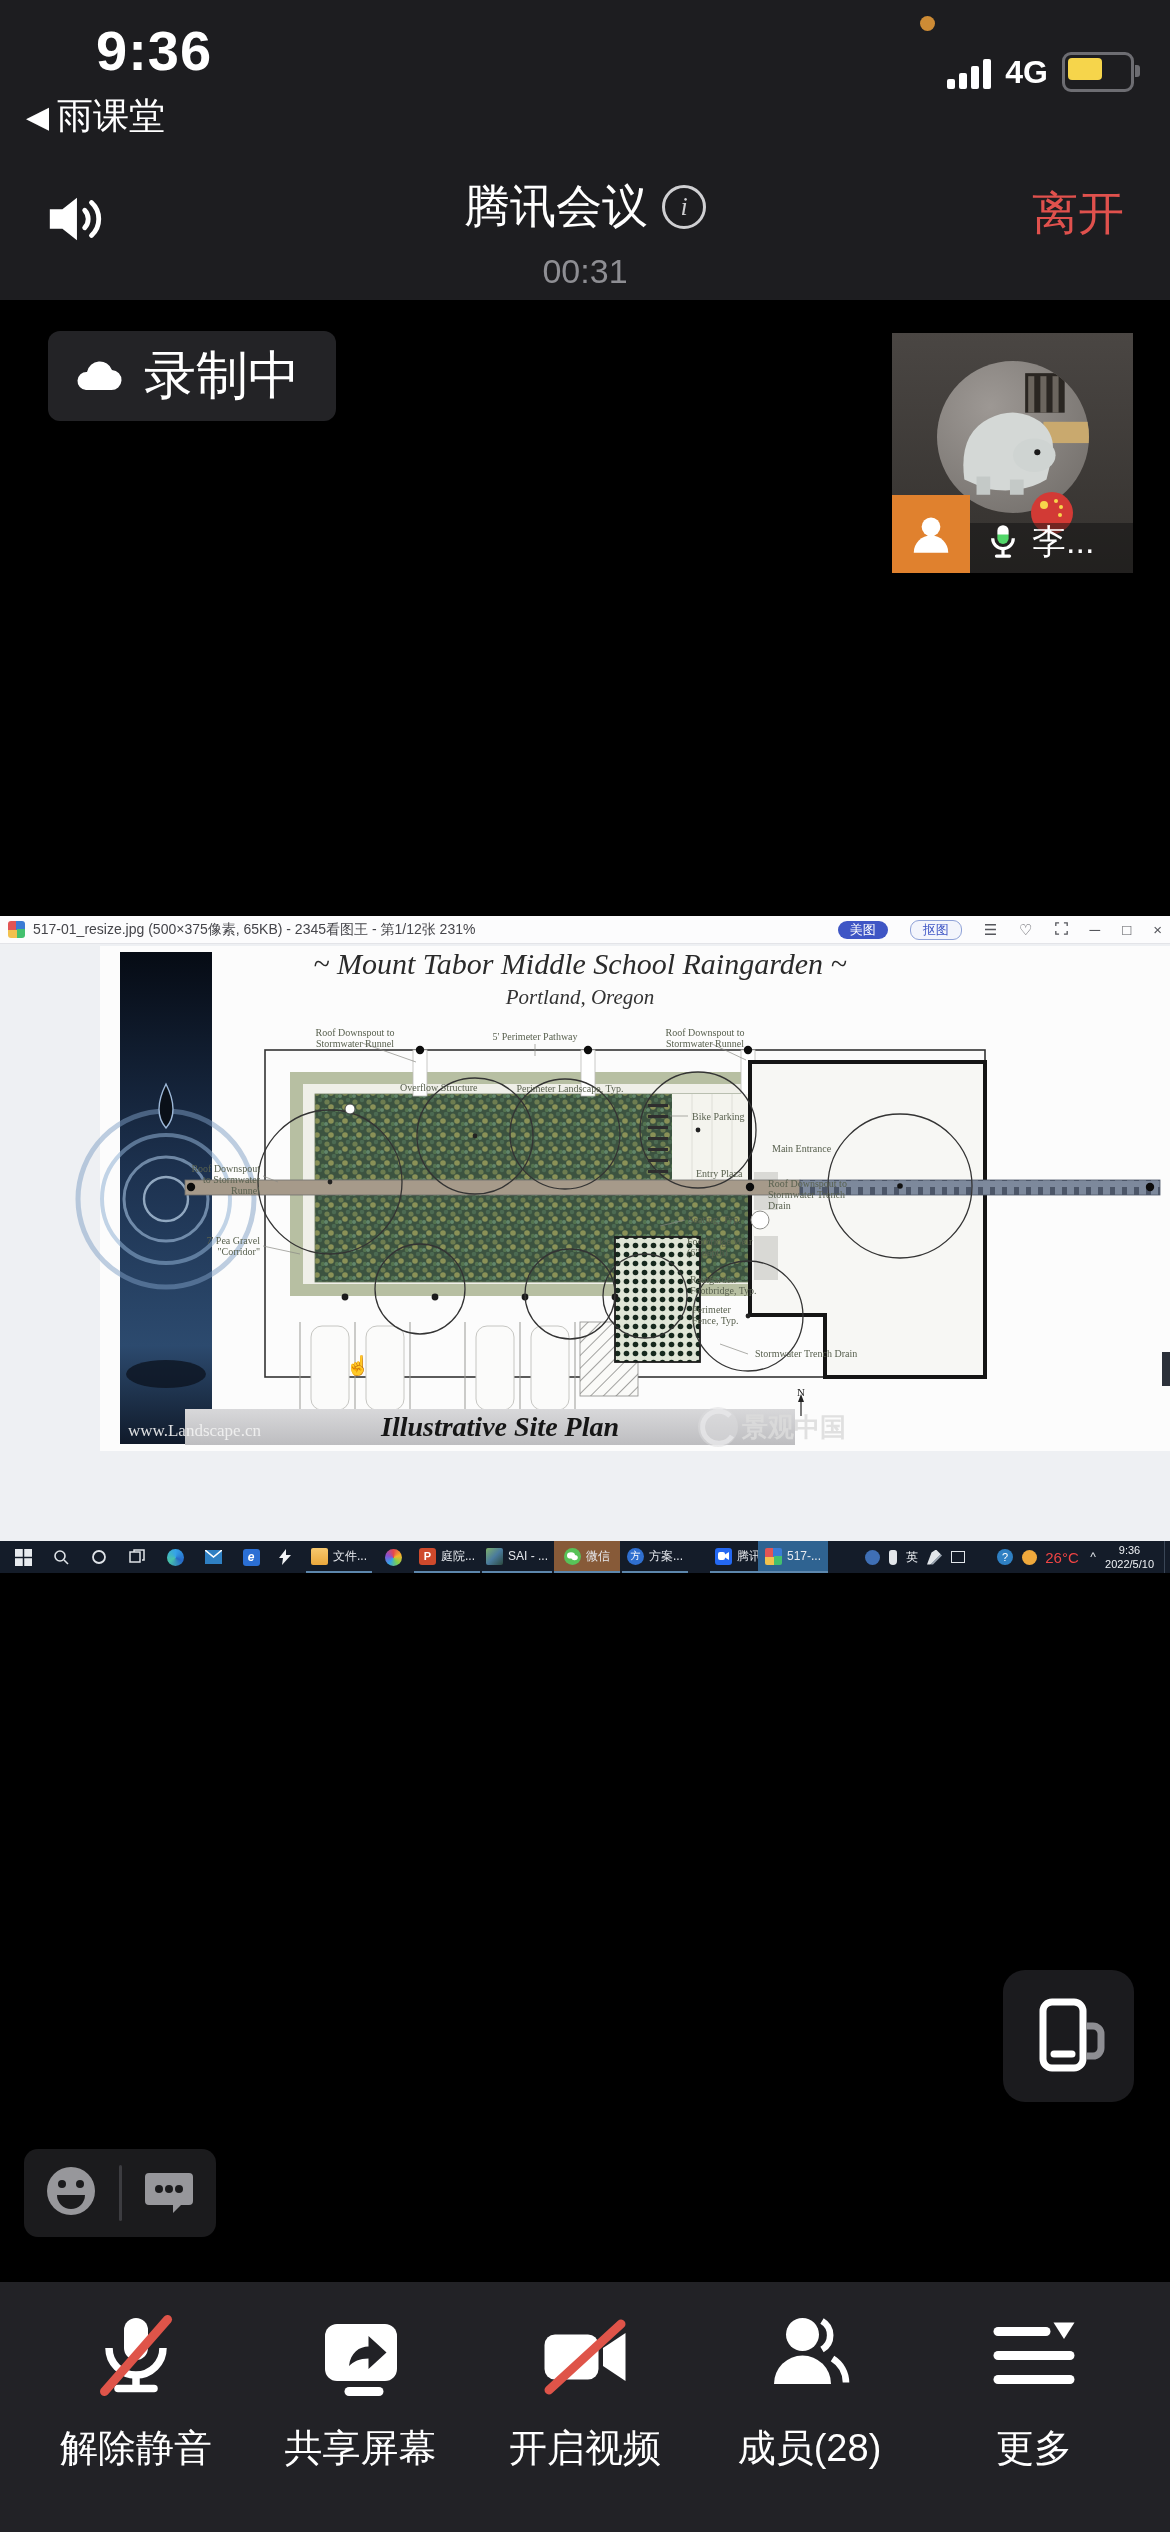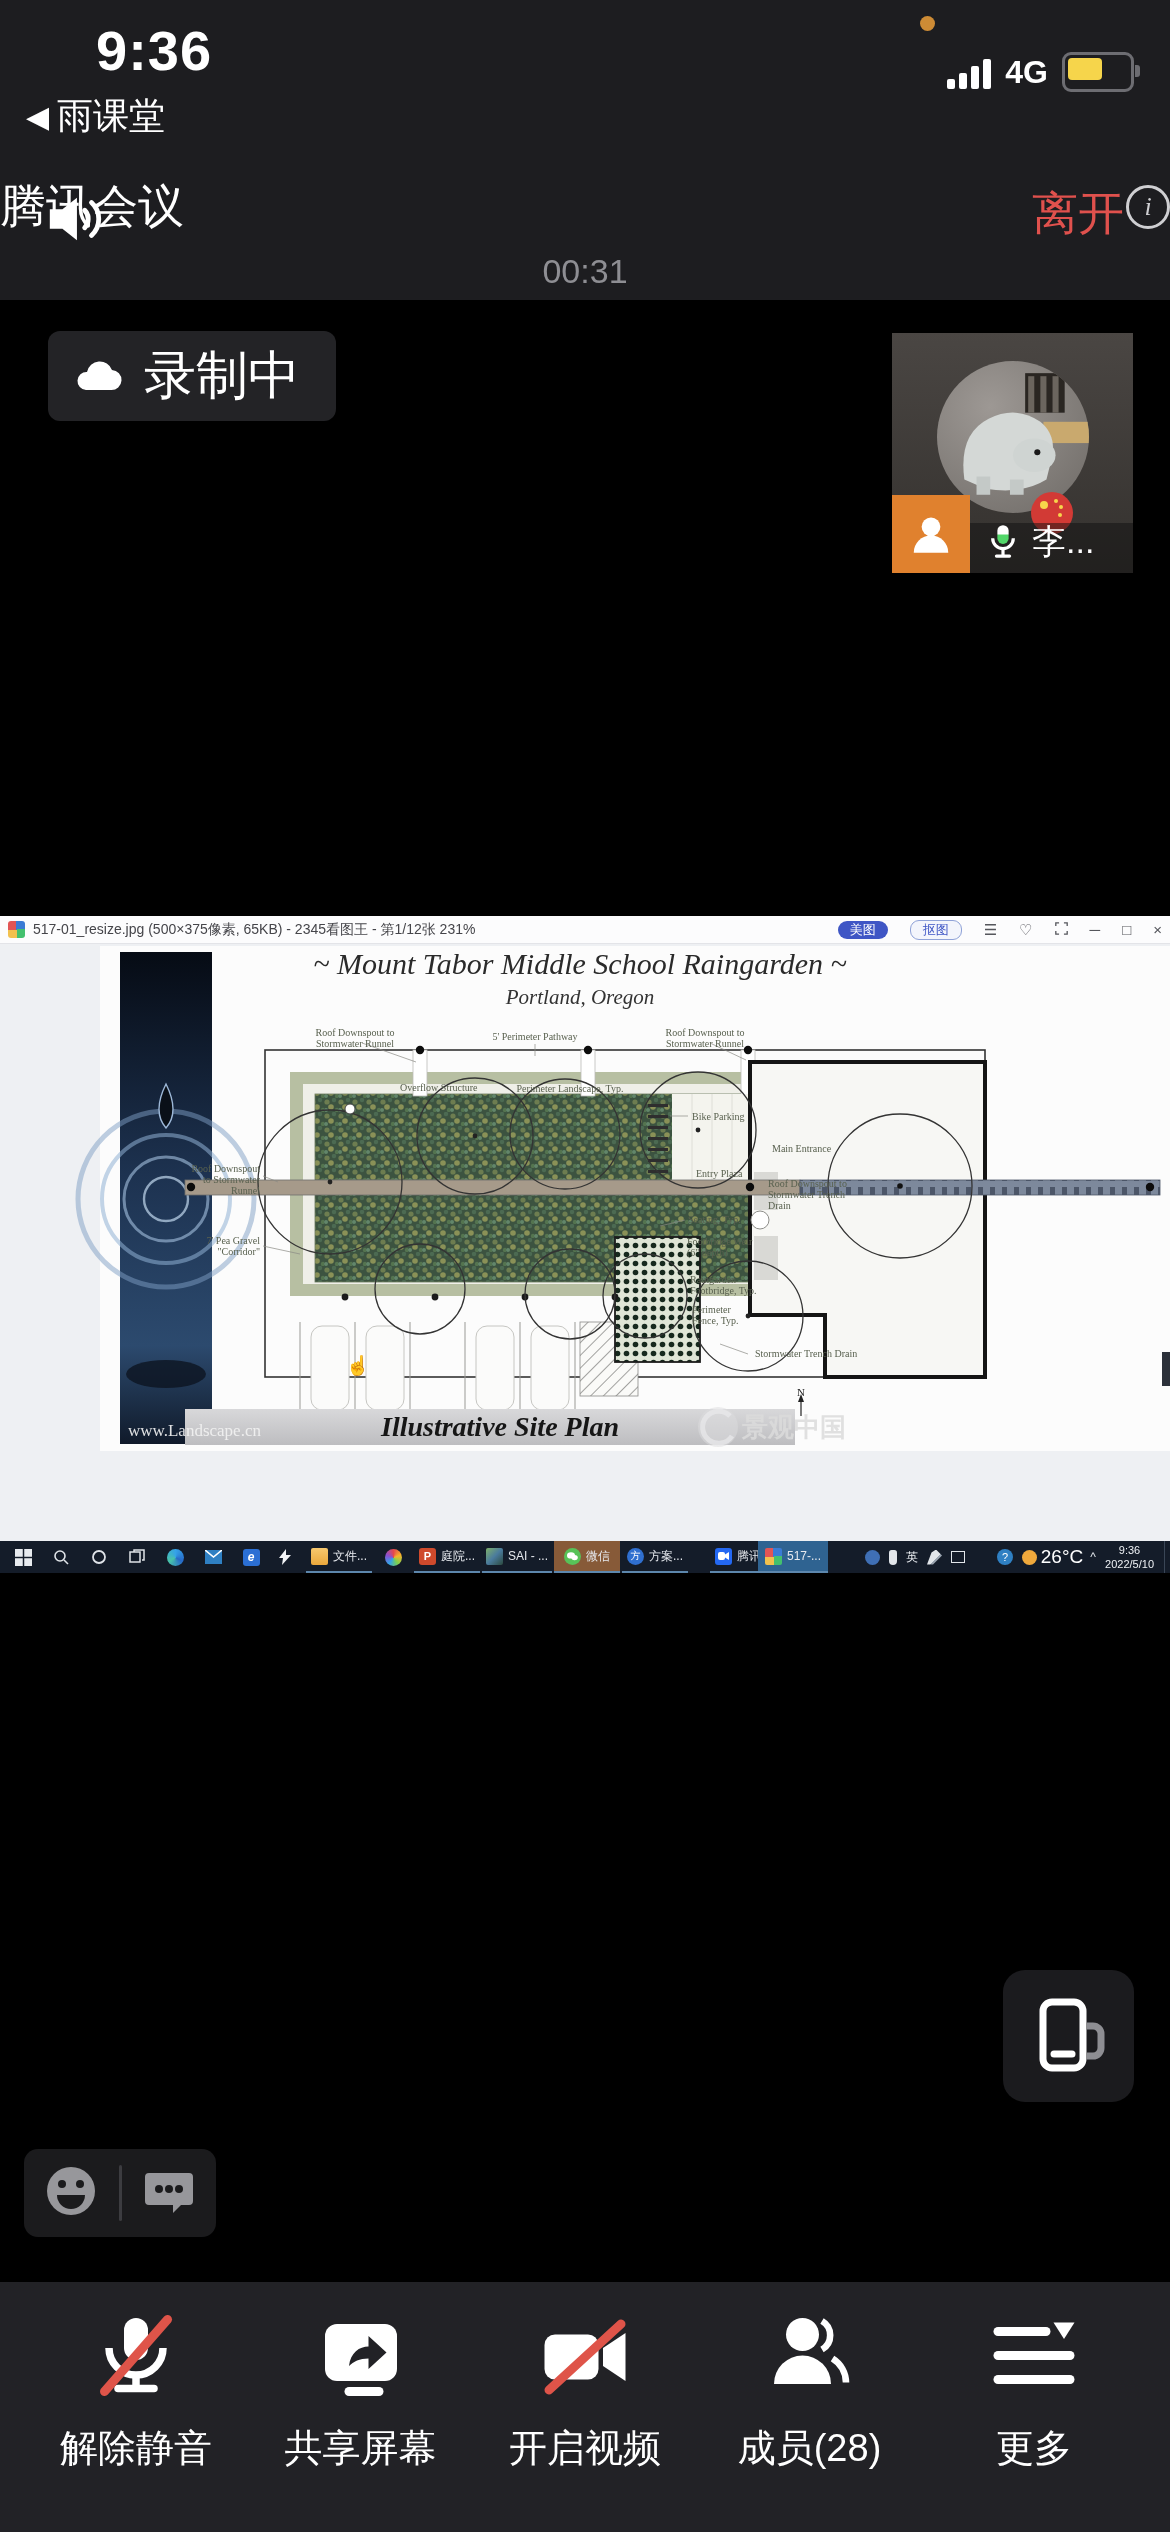--- a/index.html
+++ b/index.html
@@ -17,21 +17,21 @@
   #net-label{font-size:32px;font-weight:600;}
   .battery{position:relative;width:66px;height:34px;border:3px solid #6d6d72;border-radius:9px;}
   .battery .fill{position:absolute;left:3px;top:3px;width:34px;height:22px;background:#f6d54b;border-radius:4px;}
   .battery .nub{position:absolute;right:-9px;top:10px;width:5px;height:12px;background:#6d6d72;border-radius:0 3px 3px 0;}
   #back-app{left:26px;top:92px;display:flex;align-items:center;gap:8px;font-size:36px;}
   #back-app .tri{font-size:30px;}
 
   #meeting-header{top:170px;left:0;width:1170px;height:120px;}
   #spk{left:44px;top:18px;}
   #hdr-center{left:0;top:6px;width:1170px;text-align:center;}
-  #hdr-title-row{display:flex;justify-content:space-between;align-items:center;gap:14px;font-size:46px;font-weight:500;}
+  #hdr-title-row{display:flex;justify-content:center;align-items:center;gap:14px;font-size:46px;font-weight:500;}
   .info-circ{display:inline-flex;justify-content:center;align-items:center;width:38px;height:38px;
     border:3px solid #cfcfd2;border-radius:50%;font-size:26px;font-style:italic;
     font-family:"Liberation Serif",serif;color:#cfcfd2;}
   #hdr-timer{margin-top:14px;font-size:34px;color:#8e8e93;}
   #leave-btn{right:40px;top:12px;font-size:46px;color:#e0514d;background:none;border:none;
     font-family:"Liberation Sans",sans-serif;}
 
   
   #recording-badge{left:48px;top:331px;width:288px;height:90px;background:#232326;border-radius:12px;
     display:flex;align-items:center;gap:22px;padding-left:28px;box-sizing:border-box;}
@@ -489,21 +489,21 @@
       <span style="font-size:12px;color:#eef1f5">英</span>
       <span class="tray-ic" style="background:linear-gradient(135deg,#e2e6ea 60%,#9aa4b0 60%);clip-path:polygon(0 100%,30% 20%,60% 0,100% 40%,40% 100%)"></span>
       <span class="tray-ic" style="border:1.5px solid #e2e6ea;width:12px;height:10px"></span>
     </span>
     <span class="tb" style="left:992px;width:26px">
       <span style="position:relative;width:16px;height:16px;border-radius:50%;background:#2f80c3;color:#fff;font-size:11px;display:flex;align-items:center;justify-content:center">?</span>
     </span>
     <span class="tb" style="left:1018px;width:22px">
       <span style="width:15px;height:15px;border-radius:50%;background:#f0a93c"></span>
     </span>
-    <span class="tb" style="left:1040px;width:44px;font-size:19px;color:#ffffff">26°C</span>
+    <span class="tb" style="left:1040px;width:44px;font-size:15px;color:#ef4444">26°C</span>
     <span class="tb" style="left:1084px;width:18px;font-size:12px;color:#dfe3e8">^</span>
     <div id="tb-clock" class="abs">
       <div>9:36</div>
       <div>2022/5/10</div>
     </div>
     <span id="tb-desktop" class="abs"></span>
   </div>
 </div>
 
 <div id="rotate-btn" class="abs">

